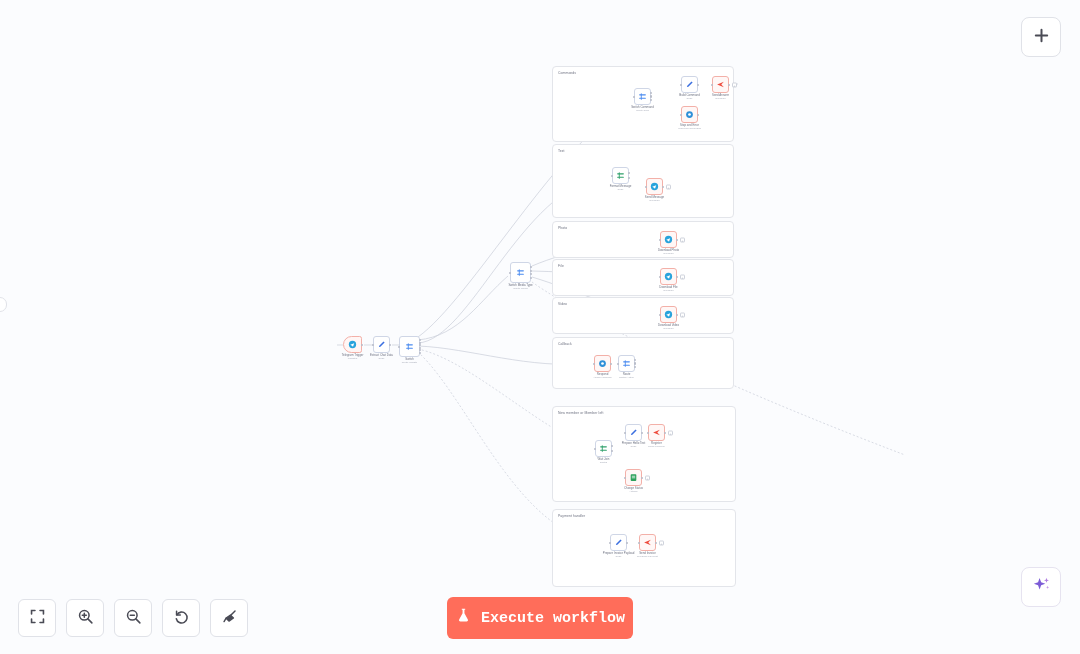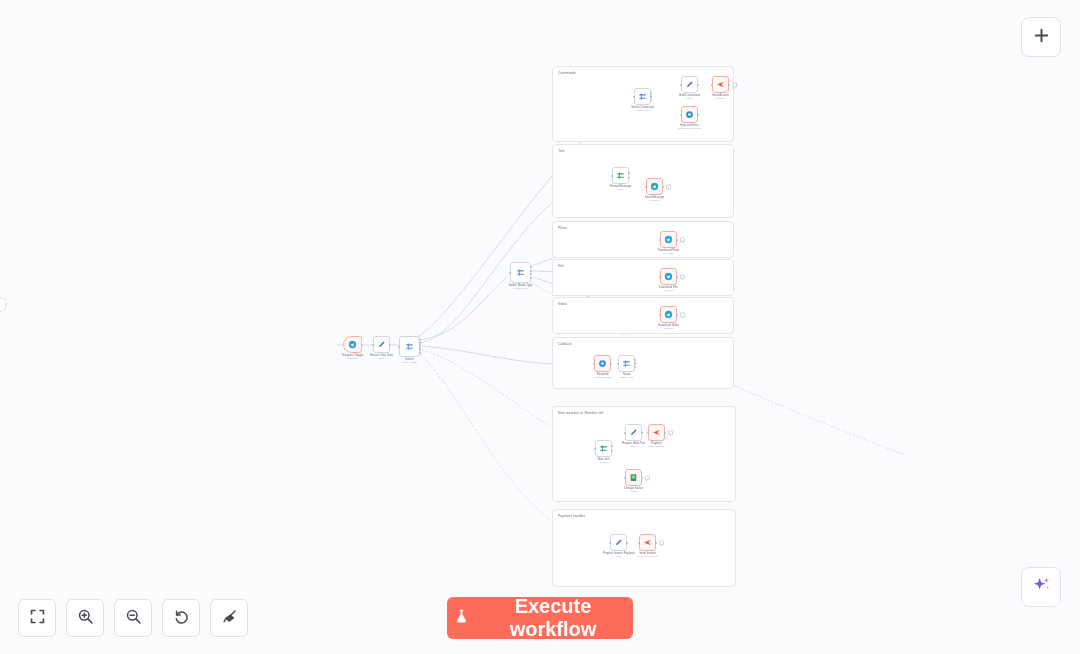--- a/index.html
+++ b/index.html
@@ -136,22 +136,22 @@
   }
 
   .execute-btn {
     position: absolute; left: 447px; bottom: 15px;
     width: 186px; height: 42px;
     background: #ff6d5a;
     color: #ffffff;
     border: none; border-radius: 6px;
     display: flex; align-items: center; justify-content: center;
     gap: 9px;
-    font-size: 20px; font-weight: 600;
-    font-family: Liberation Sans, sans-serif;
+    font-size: 15px; font-weight: 600;
+    font-family: Liberation Mono, monospace;
     cursor: pointer;
     margin-top: 6px;
   }
 
   .add-btn {
     position: absolute; right: 19px; top: 17px;
     width: 40px; height: 40px;
     background: #ffffff;
     border: 1px solid #e0e2e8;
     border-radius: 8px;

